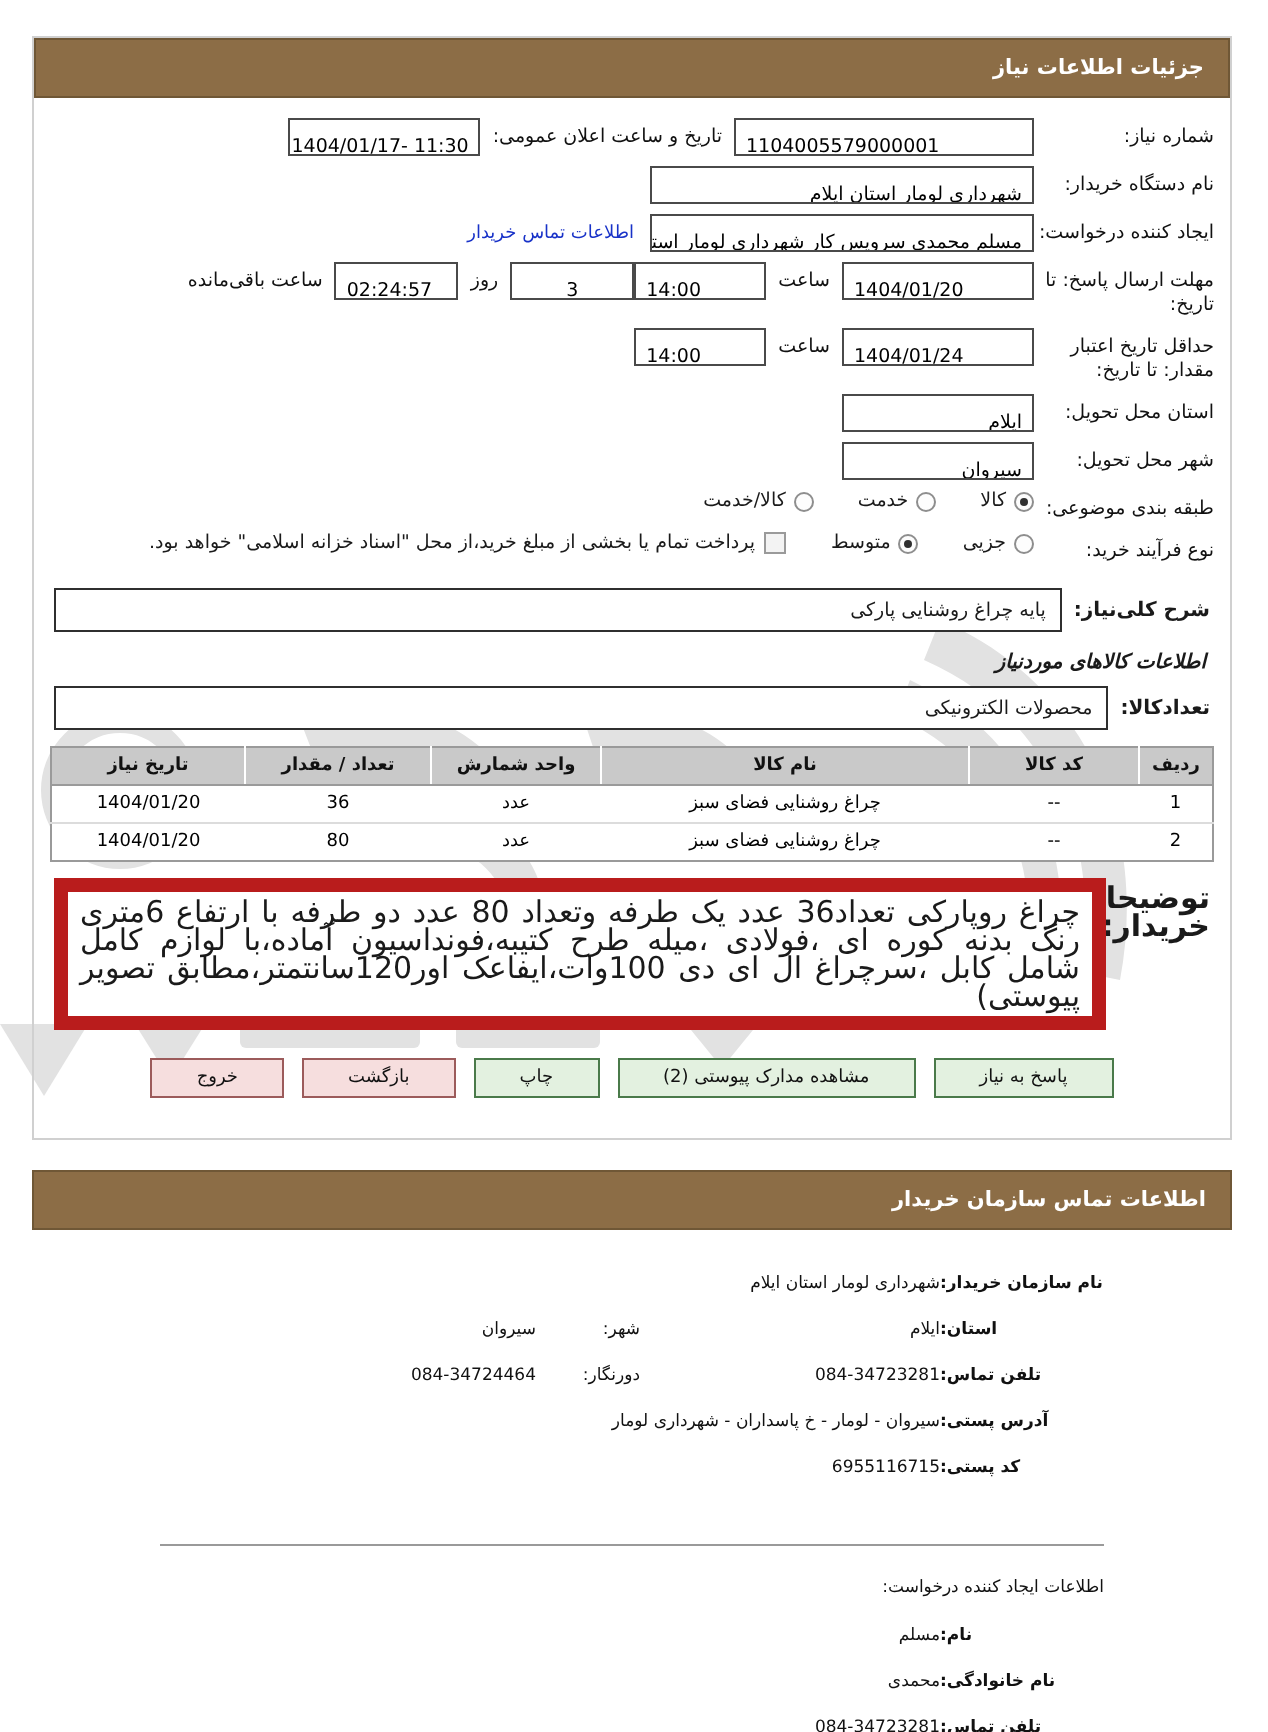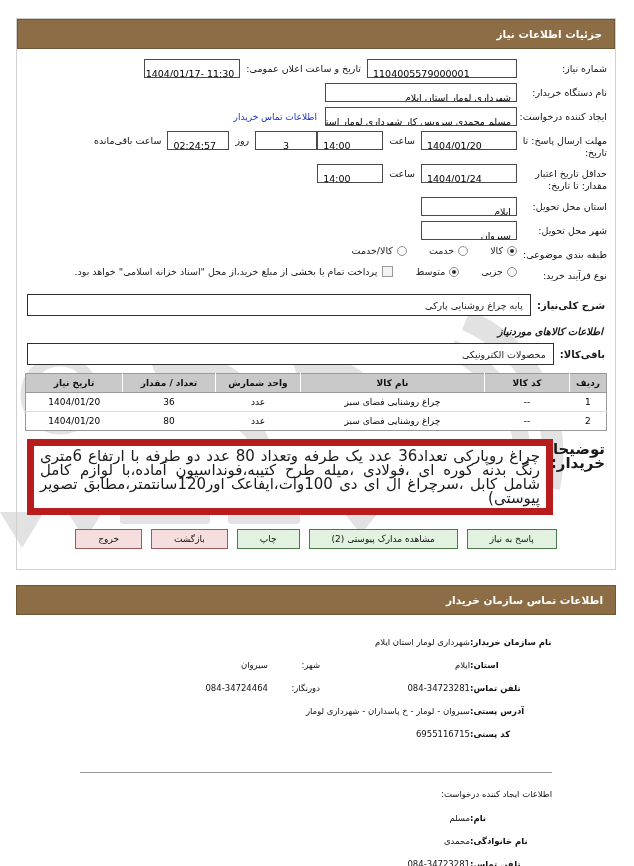--- a/index.html
+++ b/index.html
@@ -485,21 +485,21 @@
         </div>
 
         <div class="need-desc-row">
           <span class="bold-lbl">شرح کلی‌نیاز:</span>
           <div class="desc-box">پایه چراغ روشنایی پارکی</div>
         </div>
 
         <div class="sub-title">اطلاعات کالاهای موردنیاز</div>
 
         <div class="group-row">
-          <span class="bold-lbl">باقی‌کالا:</span>
+          <span class="bold-lbl">تعداد‌کالا:</span>
           <div class="group-box">محصولات الکترونیکی</div>
         </div>
 
         <table class="items">
           <thead>
             <tr>
               <th class="col-radif">ردیف</th>
               <th class="col-code">کد کالا</th>
               <th class="col-name">نام کالا</th>
               <th class="col-unit">واحد شمارش</th>

